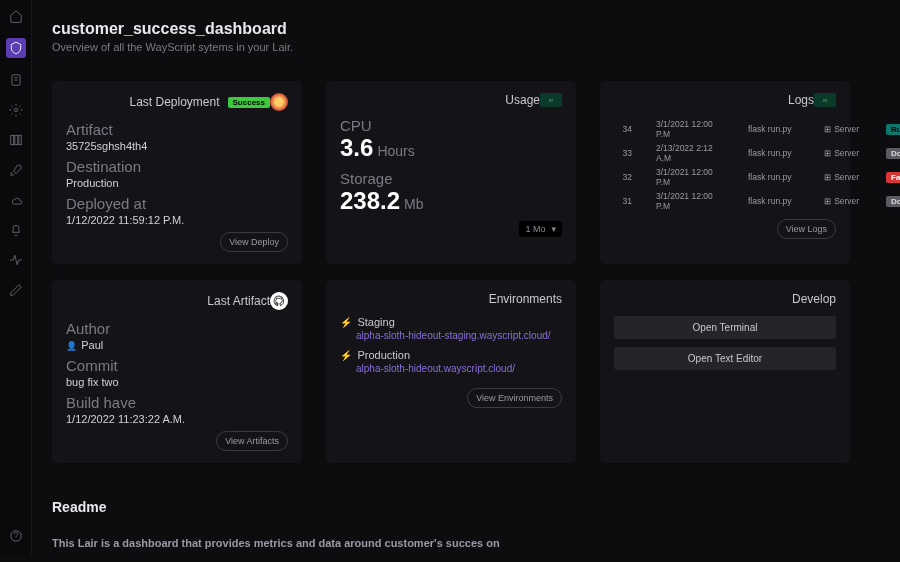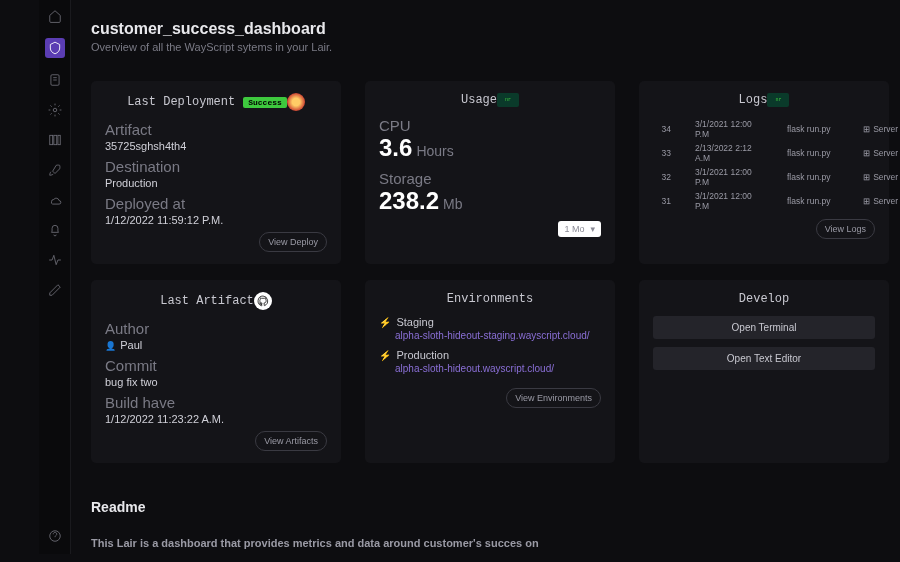--- a/index.html
+++ b/index.html
@@ -1,43 +1,43 @@
 <!DOCTYPE html>
 <html><head>
 <meta charset="utf-8">
 <style>
 * { margin: 0; padding: 0; box-sizing: border-box; }
 body { background: #0d0d10; color: #e5e5e5; font-family: -apple-system, BlinkMacSystemFont, "Segoe UI", sans-serif; font-size: 12px; overflow: hidden; width: 900px; height: 562px; }
-.app { display: flex; height: 554px; margin-left: 39px; }
+.app { display: flex; height: 554px; }
 .sidebar { width: 32px; background: #0a0a0c; display: flex; flex-direction: column; align-items: center; padding-top: 8px; gap: 14px; flex-shrink: 0; border-right: 1px solid #1a1a1e; }
 .sidebar .icon { width: 16px; height: 16px; display: flex; align-items: center; justify-content: center; color: #6b6b75; cursor: pointer; }
 .sidebar .icon.active { background: #5b3db3; border-radius: 3px; padding: 2px; width: 20px; height: 20px; color: #fff; }
 .sidebar .spacer { flex: 1; }
 .sidebar .help { margin-bottom: 10px; }
 .main { flex: 1; overflow-y: auto; padding: 20px 30px 20px 20px; }
 .main::-webkit-scrollbar { width: 8px; }
 .main::-webkit-scrollbar-track { background: #0d0d10; }
 .main::-webkit-scrollbar-thumb { background: #2a2a32; border-radius: 4px; }
 .page-title { font-size: 16px; font-weight: 600; color: #e8e8ec; margin-bottom: 3px; }
 .page-subtitle { font-size: 11px; color: #7a7a85; margin-bottom: 28px; }
 .grid { display: grid; grid-template-columns: 250px 250px 250px; gap: 16px 24px; }
 .card { background: #141418; border-radius: 5px; padding: 12px 14px; position: relative; }
 .card-title { font-size: 12px; font-weight: 500; color: #c8c8d0; display: flex; align-items: center; gap: 8px; }
-.card-top { display: flex; justify-content: center; align-items: center; margin-bottom: 10px; font-family: Liberation Mono, monospace; }
+.card-top { display: flex; justify-content: flex-end; align-items: center; margin-bottom: 10px; }
 .badge { display: inline-block; padding: 1px 5px; border-radius: 2px; font-size: 8px; font-weight: 600; }
 .badge-success { background: #3ec93e; color: #000; }
 .badge-running { background: #0f766e; color: #000; }
 .badge-done { background: #5a5a62; color: #ddd; }
 .badge-fail { background: #d93636; color: #fff; }
 .field-label { font-size: 15px; color: #7a7a85; margin-top: 6px; }
 .field-value { font-size: 11px; color: #d0d0d8; margin-top: 2px; }
 .big-num { font-size: 24px; font-weight: 700; color: #fff; }
 .big-unit { font-size: 14px; font-weight: 500; color: #7a7a85; margin-left: 4px; }
 .btn-outline { border: 1px solid #3a3a42; background: transparent; color: #9a9aa5; font-size: 9px; padding: 4px 8px; border-radius: 10px; cursor: pointer; float: right; margin-top: 6px; }
-.select { background: #ffffff; border: none; color: #8a8a95; font-size: 9px; padding: 3px 6px; border-radius: 3px; float: right; margin-top: 6px; display: flex; align-items: center; gap: 6px; cursor: pointer; }
+.select { background: #000000; border: none; color: #8a8a95; font-size: 9px; padding: 3px 6px; border-radius: 3px; float: right; margin-top: 6px; display: flex; align-items: center; gap: 6px; cursor: pointer; }
 .log-row { display: grid; grid-template-columns: 18px 68px 52px 38px auto; gap: 24px; align-items: center; font-size: 8.5px; color: #9a9aa5; padding: 2px 0; }
 .log-row .id { text-align: right; }
 .log-row .srv { display: flex; align-items: center; gap: 3px; }
 .env-item { margin-bottom: 8px; }
 .env-name { font-size: 11px; color: #c8c8d0; display: flex; align-items: center; gap: 5px; }
 .env-url { font-size: 10px; color: #8a6fd6; margin-top: 2px; margin-left: 16px; }
 .dev-btn { display: block; width: 100%; background: #24242a; border: none; color: #c8c8d0; font-size: 10px; padding: 6px; border-radius: 3px; cursor: pointer; margin-bottom: 8px; text-align: center; }
 .section-title { font-size: 14px; font-weight: 600; color: #e8e8ec; margin-top: 36px; margin-bottom: 20px; }
 .readme-text { font-size: 11px; font-weight: 600; color: #9a9aa5; max-width: 450px; line-height: 1.5; margin-bottom: 18px; }
 .avatar-dot { width: 18px; height: 18px; border-radius: 50%; background: radial-gradient(circle, #ffcc66 30%, #cc4433 70%); }

